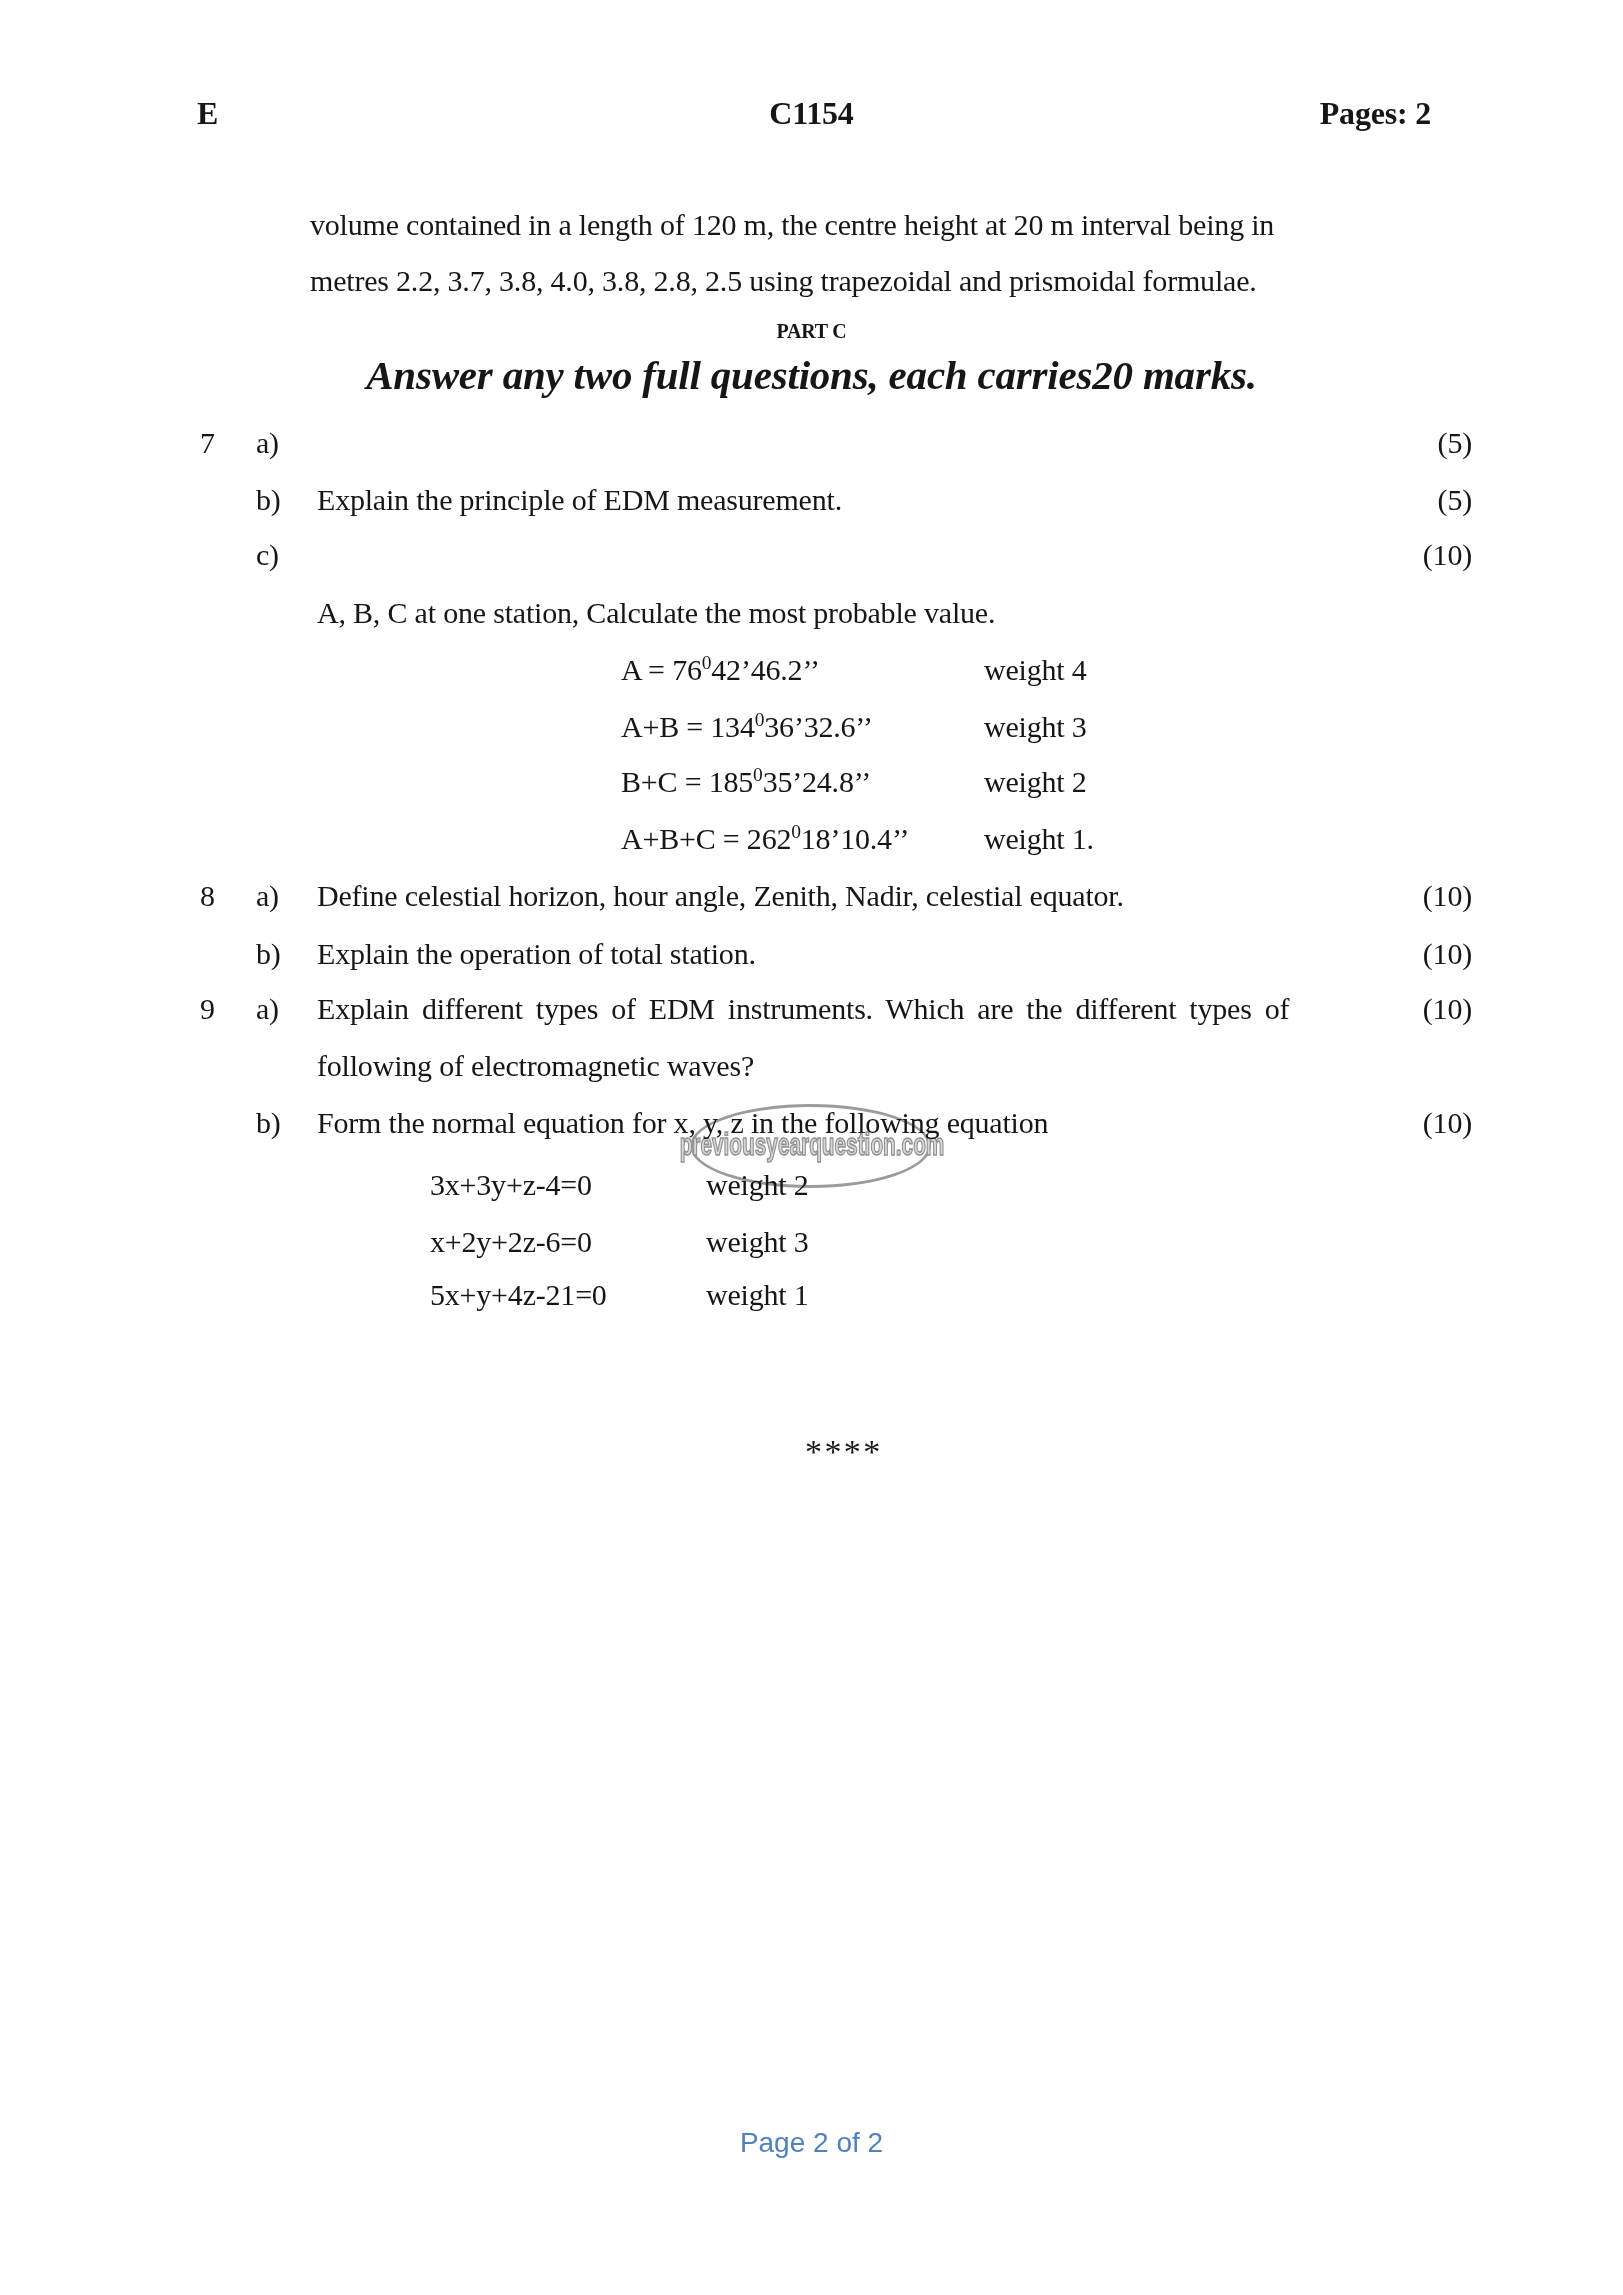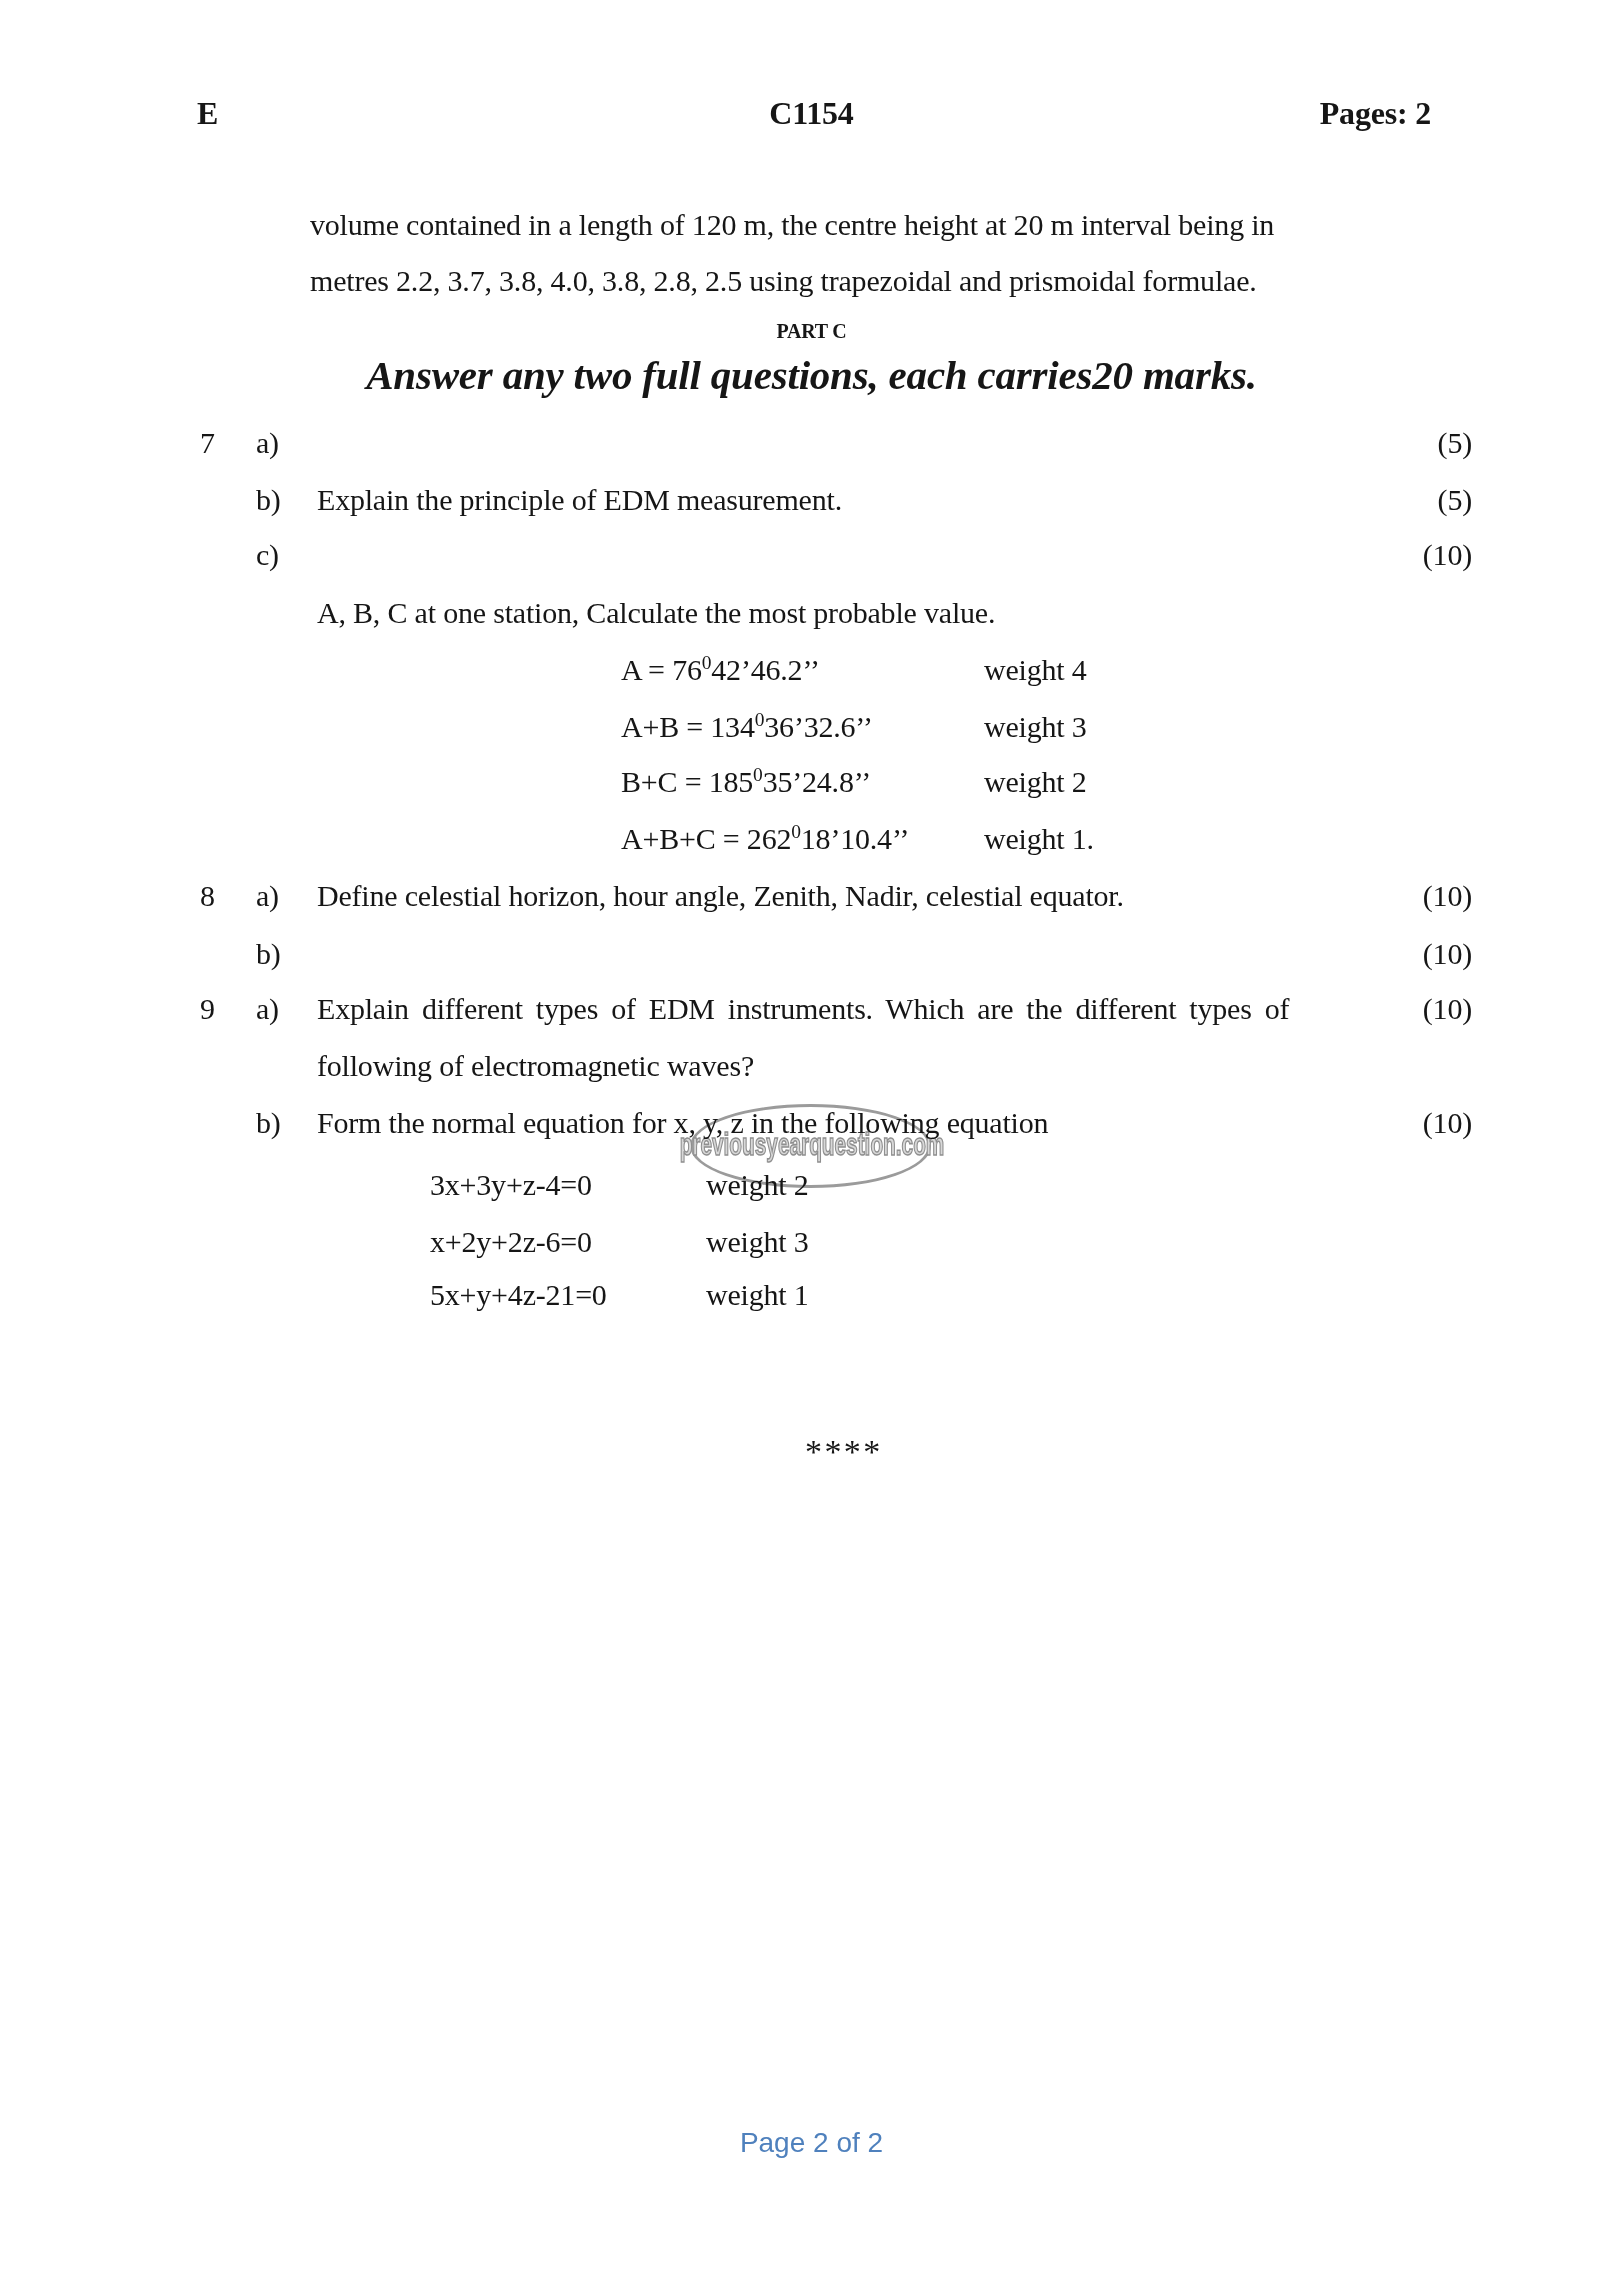--- a/index.html
+++ b/index.html
@@ -127,20 +127,21 @@
     </div>
 
     <div class="line" style="top:876px;">
       <span class="abs qnum">8</span>
       <span class="abs qletter">a)</span>
       <span class="abs qtext">Define celestial horizon, hour angle, Zenith, Nadir, celestial equator.</span>
       <span class="abs qmarks">(10)</span>
     </div>
     <div class="line" style="top:934px;">
       <span class="abs qletter">b)</span>
+      <span class="abs qtext">Explain the operation of total station.</span>
       <span class="abs qmarks">(10)</span>
     </div>
 
     <div class="line" style="top:989px;">
       <span class="abs qnum">9</span>
       <span class="abs qletter">a)</span>
       <span class="abs qtext stretch">Explain different types of EDM instruments. Which are the different types of</span>
       <span class="abs qmarks">(10)</span>
     </div>
     <div class="line" style="top:1046px;">

